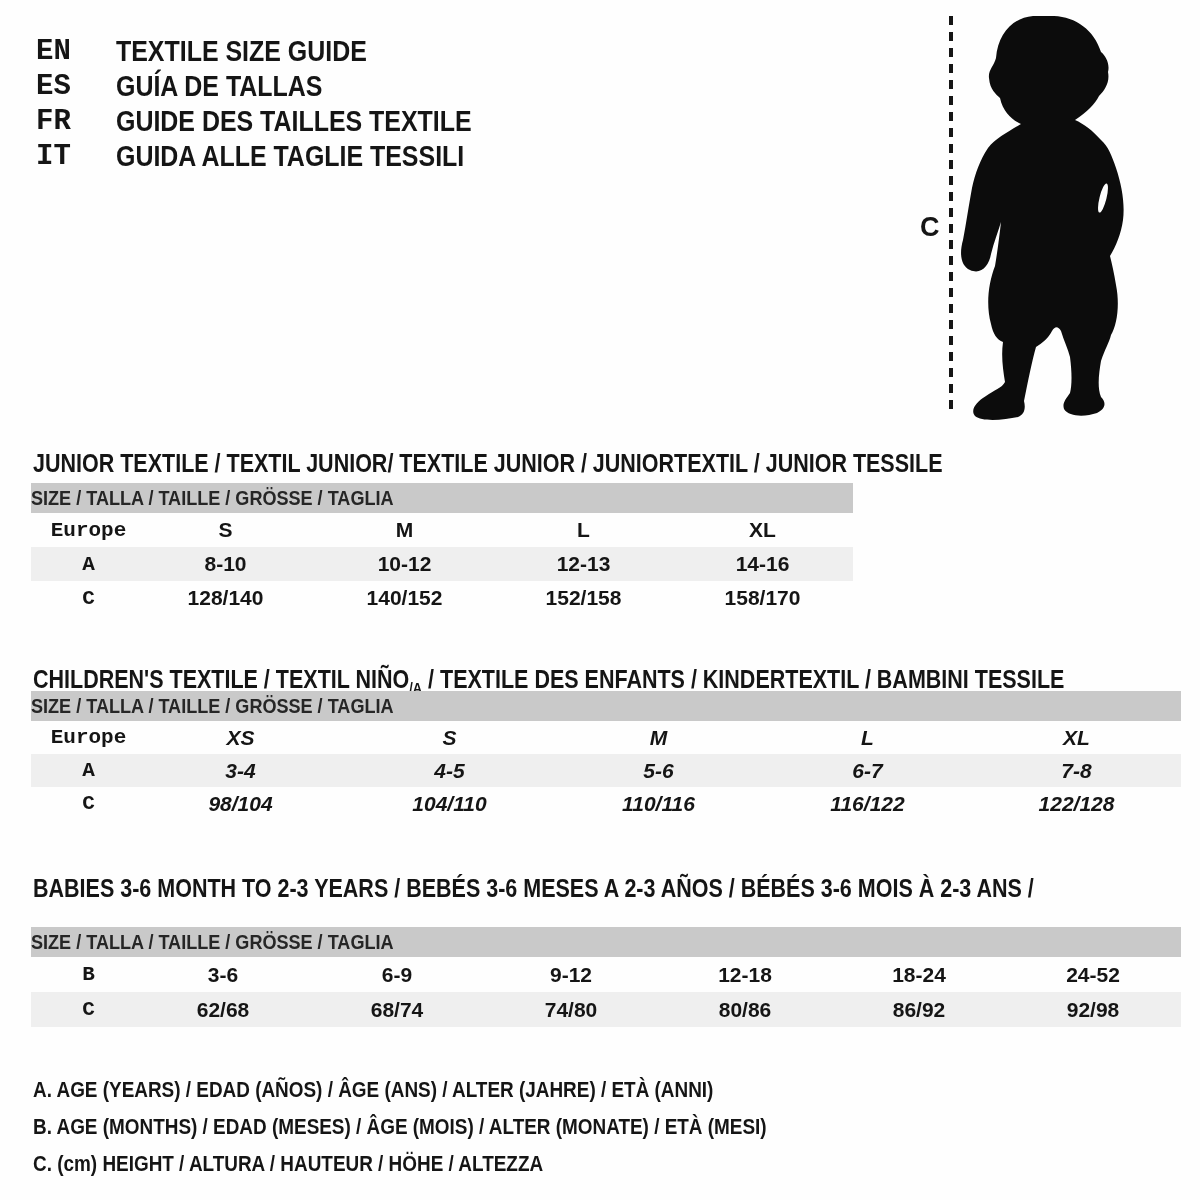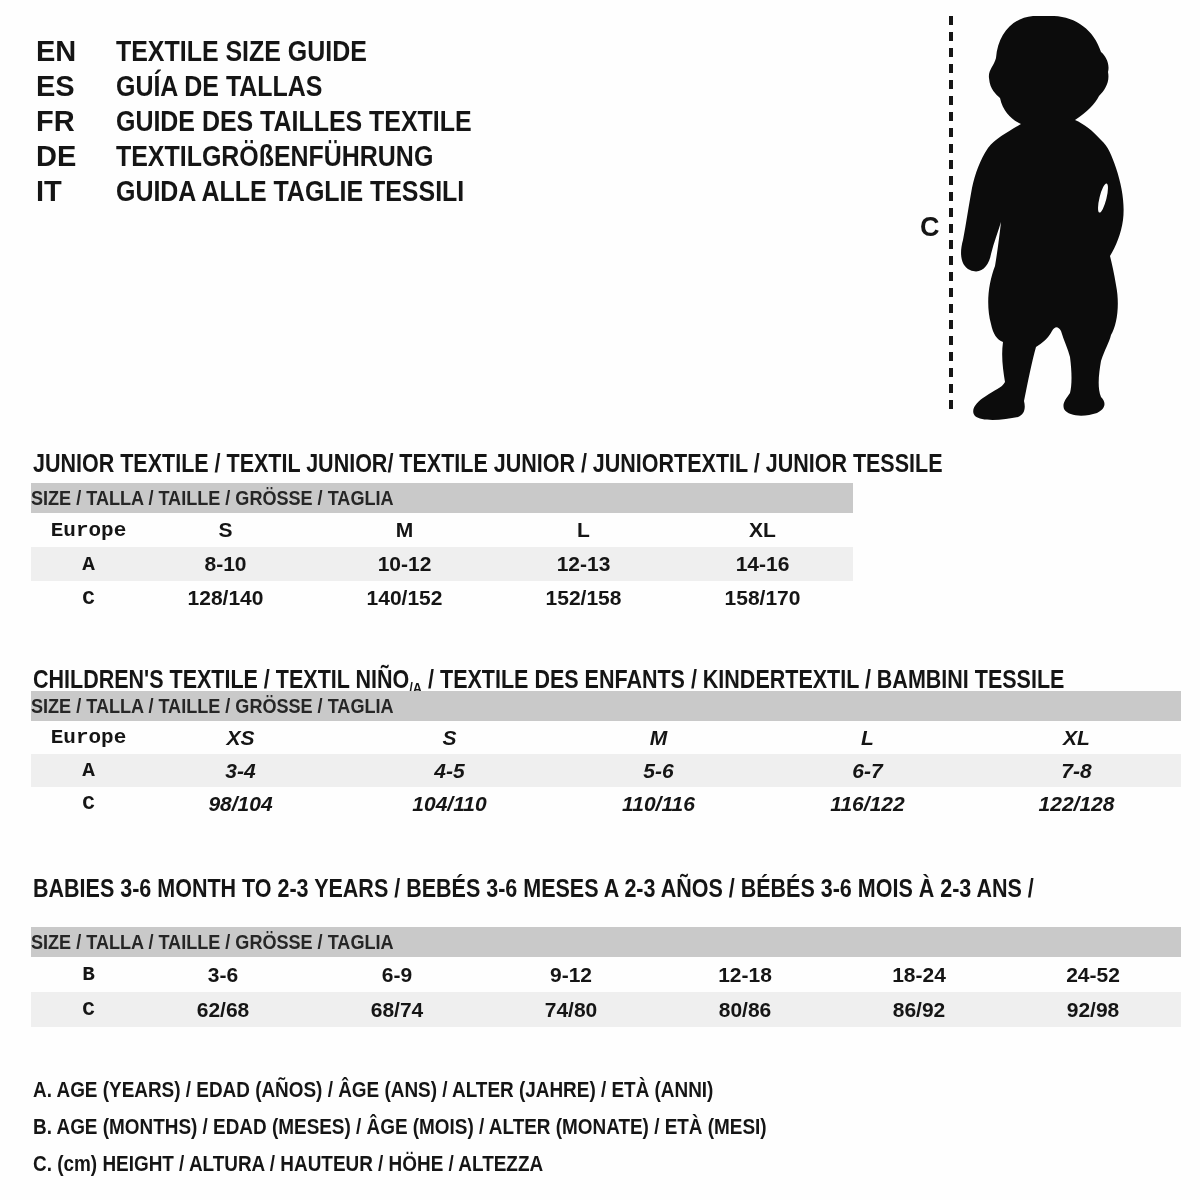--- a/index.html
+++ b/index.html
@@ -6,21 +6,21 @@
   .page{
     position:relative;width:1200px;height:1200px;background:#fefefe;
     font-family:"Liberation Sans",sans-serif;font-weight:bold;color:var(--ink,#151515);
     overflow:hidden;
   }
   .cond{display:inline-block;transform:scaleX(0.86);transform-origin:0 50%;white-space:nowrap;}
 
   
   .lang{position:absolute;top:34px;left:36px;font-size:29px;line-height:35px;}
   .lang-row{display:flex;}
-  .lang-code{width:80px;flex:0 0 80px;}
+  .lang-code{width:80px;flex:0 0 80px;font-family:Liberation Mono, monospace;}
 
   
   .dash-line{
     position:absolute;left:949px;top:16px;width:4px;height:400px;
     background:repeating-linear-gradient(to bottom,var(--ink,#151515) 0 9px,transparent 9px 16px);
   }
   .c-label{position:absolute;left:920px;top:212px;font-size:27px;}
   .baby-svg{position:absolute;left:958px;top:12px;width:186px;height:410px;}
 
   
@@ -63,24 +63,20 @@
       <span class="lang-code">EN</span>
       <span class="cond">TEXTILE SIZE GUIDE</span>
     </div>
     <div class="lang-row">
       <span class="lang-code">ES</span>
       <span class="cond">GUÍA DE TALLAS</span>
     </div>
     <div class="lang-row">
       <span class="lang-code">FR</span>
       <span class="cond">GUIDE DES TAILLES TEXTILE</span>
-    </div>
-    <div class="lang-row">
-      <span class="lang-code">DE</span>
-      <span class="cond">TEXTILGRÖßENFÜHRUNG</span>
     </div>
     <div class="lang-row">
       <span class="lang-code">IT</span>
       <span class="cond">GUIDA ALLE TAGLIE TESSILI</span>
     </div>
   </div>
 
   <div class="dash-line"></div>
   <div class="c-label">C</div>
   <svg class="baby-svg" viewBox="0 0 186 410" xmlns="http://www.w3.org/2000/svg">

